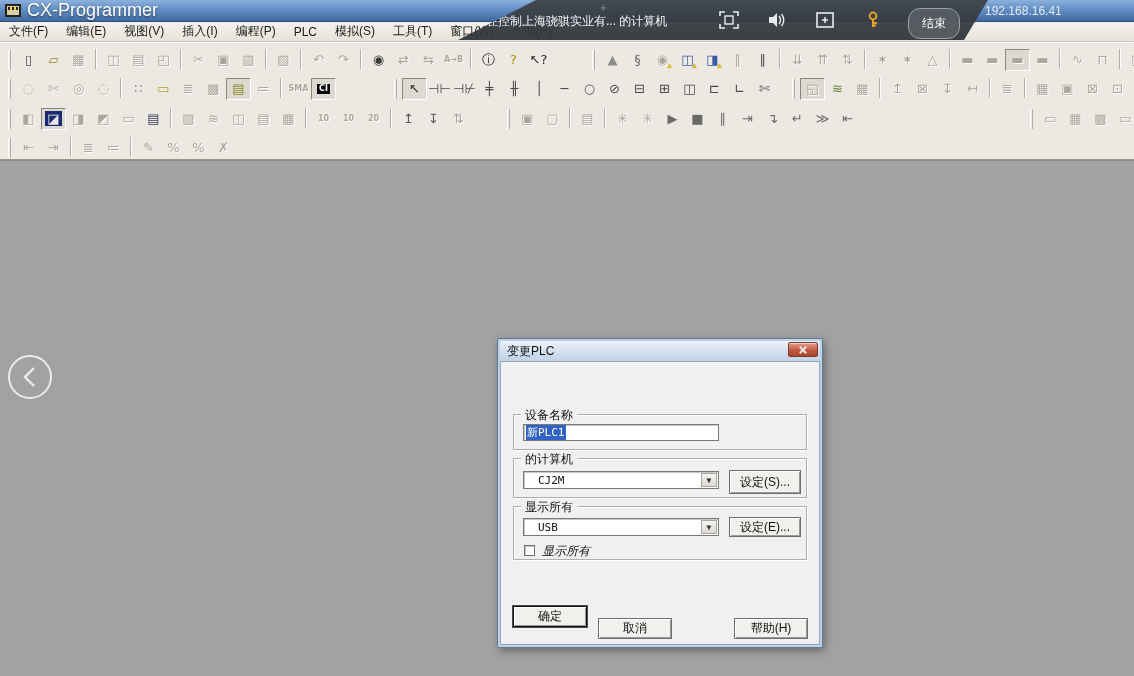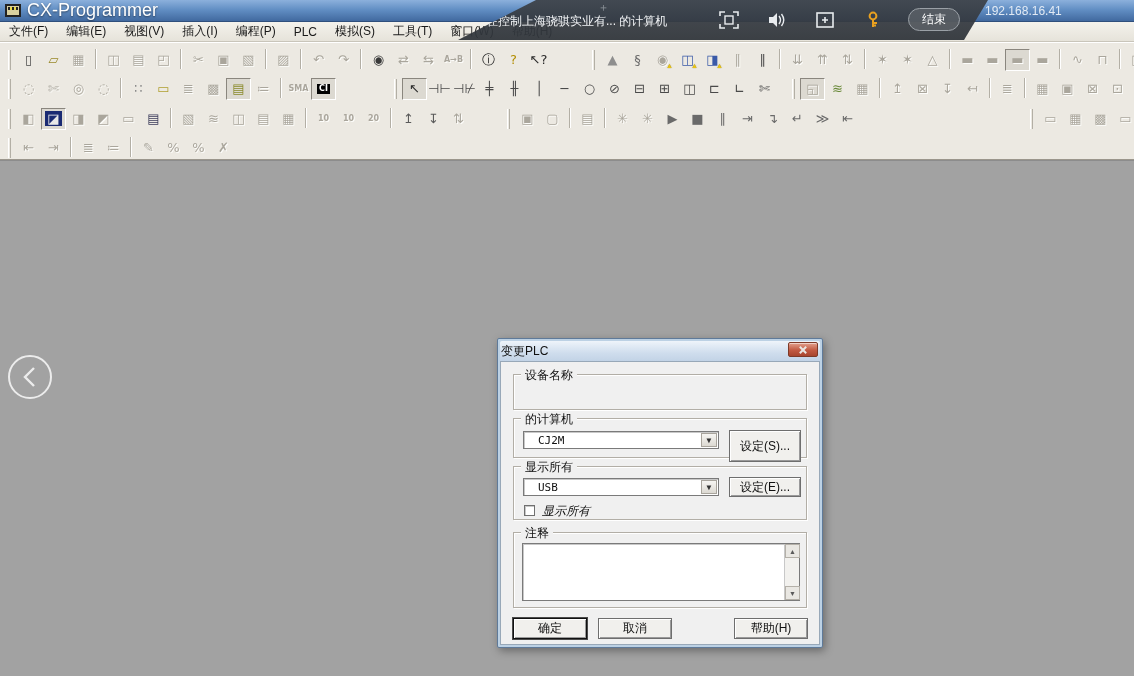--- a/index.html
+++ b/index.html
@@ -42,49 +42,49 @@
 
   
   .overlay { position:absolute; left:458px; top:0; width:530px; height:40px;
     background:linear-gradient(to bottom,rgba(62,67,74,.95),rgba(46,51,57,.93));
     clip-path:polygon(78px 0,530px 0,506px 40px,0 40px); z-index:50;
     display:flex; align-items:center; color:#f2f4f6; }
   .overlay-text { position:absolute; left:16px; top:13px; font-size:12px; white-space:nowrap; }
   .ov-icon { position:absolute; top:10px; width:26px; height:20px; display:flex;
     align-items:center; justify-content:center; }
   .pin-faint { position:absolute; left:140px; top:0px; color:#cfd4da; opacity:.55; font-size:11px; }
-  .end-btn { position:absolute; left:450px; top:8px; width:52px; height:23px; border-radius:12px;
+  .end-btn { position:absolute; left:450px; top:8px; width:52px; height:31px; border-radius:12px;
     background:rgba(108,113,119,.55); border:1px solid #9aa0a6; color:#fff; font-size:12px;
     display:flex; align-items:center; justify-content:center; }
 
   
   .workspace { position:absolute; left:0; top:160px; width:1134px; height:516px;
     background:#a2a2a2; border-top:1px solid #8c8c8c; }
   .back-circle { position:absolute; left:8px; top:355px; width:44px; height:44px; border-radius:50%;
     border:2px solid #ececec; display:flex; align-items:center; justify-content:center; z-index:40; }
 
   
   .dialog { position:absolute; left:497px; top:338px; width:326px; height:310px;
     background:#bcd1e4; border:1px solid #5f7documents89; border:1px solid #5f7a99; border-radius:2px;
     box-shadow:2px 3px 8px rgba(0,0,0,.35); z-index:60; }
   .dlg-title { position:absolute; left:2px; top:2px; right:2px; height:20px;
     background:linear-gradient(to bottom,#eef4fa,#cfdded 60%,#c2d3e6);
-    display:flex; align-items:center; font-size:12px; color:#111; padding-left:1px;
+    display:flex; align-items:center; font-size:12px; color:#111; padding-left:7px;
     border-radius:2px 2px 0 0; }
   .dlg-close { position:absolute; right:4px; top:3px; width:30px; height:15px; border-radius:2px;
     background:linear-gradient(to bottom,#e3a18d,#c25a42 55%,#a8452e);
     border:1px solid #7e3a28; box-shadow:inset 0 1px 0 rgba(255,255,255,.5); }
   .dlg-close::before,.dlg-close::after { content:""; position:absolute; left:50%; top:50%;
     width:9px; height:2px; background:#e9e6e3; }
   .dlg-close::before { transform:translate(-50%,-50%) rotate(45deg); }
   .dlg-close::after  { transform:translate(-50%,-50%) rotate(-45deg); }
   .dlg-body { position:absolute; left:2px; top:22px; width:320px; height:284px;
     background:#f0f0f0; border:1px solid #98a8b8; font-size:12px; color:#111; }
 
-  .grp { position:absolute; border:1px solid #b2aea6; box-shadow:1px 1px 0 #fff, inset 1px 1px 0 #fff; }
+  .grp { position:absolute; border:1px solid #b2aea6; box-shadow:1px 1px 0 #fff, inset 1px 1px 0 #fff;margin-top:40px; }
   .grp-label { position:absolute; left:7px; top:-8px; background:#f0f0f0; padding:0 4px; font-size:12px; }
 
   .txt-input { position:absolute; background:#fff; border:1px solid #7a7a7a;
     box-shadow:inset 1px 1px 0 #c8c8c8; font-family:"DejaVu Sans Mono",monospace; font-size:11px;
     display:flex; align-items:center; padding-left:2px; }
   .sel-text { background:#3163c5; color:#fff; padding:0 1px; }
 
   .combo { position:absolute; background:#fff; border:1px solid #7a7a7a;
     box-shadow:inset 1px 1px 0 #c8c8c8; display:flex; align-items:center;
     font-family:"DejaVu Sans Mono",monospace; font-size:11px; padding-left:14px; }
@@ -614,58 +614,51 @@
 <div class="dialog">
   <div class="dlg-title">
     <span>变更PLC</span>
   </div>
   <div class="dlg-close"></div>
 
   <div class="dlg-body">
 
     <div class="grp" style="left:12px; top:12px; width:294px; height:36px;">
       <span class="grp-label">设备名称</span>
+      <div class="txt-input" style="left:9px; top:9px; width:196px; height:17px;">
+        <span class="sel-text">新PLC1</span>
+      </div>
     </div>
 
     <div class="grp" style="left:12px; top:56px; width:294px; height:40px;">
       <span class="grp-label">的计算机</span>
       <div class="combo" style="left:9px; top:12px; width:196px; height:18px;">
         <span>CJ2M</span>
         <span class="combo-arrow">▼</span>
       </div>
-      <div class="btn" style="left:215px; top:11px; width:72px; height:32px;text-align:center;">
+      <div class="btn" style="left:215px; top:11px; width:72px; height:24px;text-align:center;">
         <span>设定(S)...</span>
       </div>
     </div>
 
     <div class="grp" style="left:12px; top:104px; width:294px; height:54px;">
       <span class="grp-label">显示所有</span>
       <div class="combo" style="left:9px; top:11px; width:196px; height:18px;">
         <span>USB</span>
         <span class="combo-arrow">▼</span>
       </div>
       <div class="btn" style="left:215px; top:10px; width:72px; height:20px;">
         <span>设定(E)...</span>
       </div>
       <span class="checkbox" style="left:10px; top:38px;"></span>
       <span class="cb-label" style="left:28px; top:36px;">显示所有</span>
     </div>
 
-    <div class="grp" style="left:12px; top:170px; width:294px; height:76px;">
-      <span class="grp-label">注释</span>
-      <div class="comment-box" style="left:8px; top:10px; width:278px; height:58px;">
-        <span></span>
-        <div class="scrollbar">
-          <div class="sb-btn sb-up">▲</div>
-          <div class="sb-btn sb-down">▼</div>
-        </div>
-      </div>
-    </div>
-
-    <div class="btn default" style="left:12px; top:256px; width:74px; height:21px;">
+
+    <div class="btn default" style="left:12px; top:244px; width:74px; height:21px;">
       <span>确定</span>
     </div>
     <div class="btn" style="left:97px; top:256px; width:74px; height:21px;">
       <span>取消</span>
     </div>
     <div class="btn" style="left:233px; top:256px; width:74px; height:21px;">
       <span>帮助(H)</span>
     </div>
   </div>
 </div>

